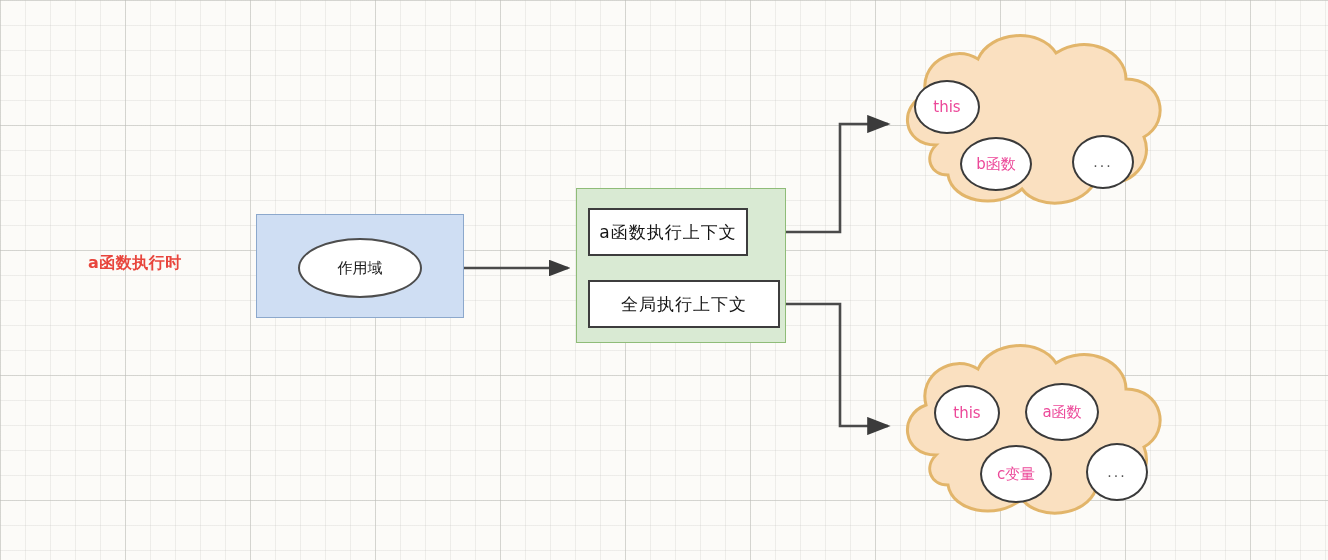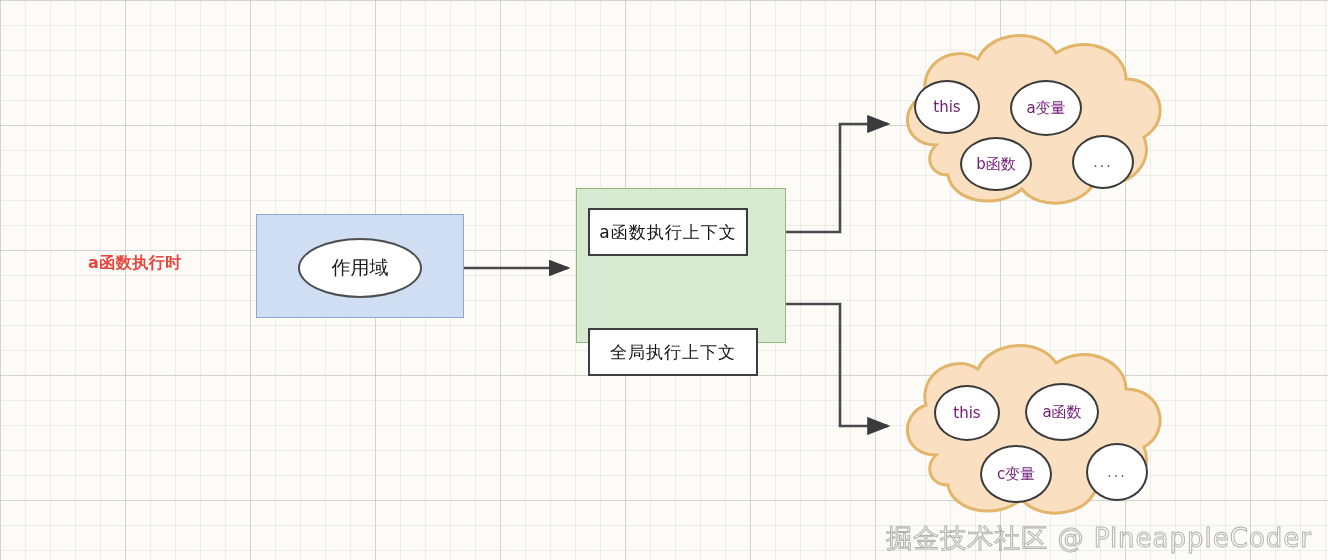--- a/index.html
+++ b/index.html
@@ -68,21 +68,21 @@
     left: 298px;
     top: 238px;
     width: 124px;
     height: 60px;
     background: #ffffff;
     border: 2px solid #4d4d4d;
     border-radius: 50%;
     display: flex;
     align-items: center;
     justify-content: center;
-    font-size: 19px;
+    font-size: 15px;
     color: #1a1a1a;
     box-sizing: border-box;
   }
 
   
   .green-box {
     position: absolute;
     left: 576px;
     top: 188px;
     width: 210px;
@@ -105,40 +105,39 @@
   }
   .ctx-item.top {
     left: 588px;
     top: 208px;
     width: 160px;
     height: 48px;
   }
   .ctx-item.bottom {
     left: 588px;
     top: 280px;
-    width: 170px;
+    width: 192px;
     height: 48px;
-    margin-top: 48px;
   }
 
   
   .cloud-wrap { position: absolute; }
   .cloud-wrap.upper { left: 890px; top: 25px; width: 290px; height: 195px; }
   .cloud-wrap.lower { left: 890px; top: 335px; width: 290px; height: 195px; }
 
   .bubble {
     position: absolute;
     background: #ffffff;
     border: 2.5px solid #3a3a3a;
     border-radius: 50%;
     display: flex;
     align-items: center;
     justify-content: center;
     font-size: 15px;
-    color: #701a75;
+    color: #ec4899;
     box-sizing: border-box;
     white-space: nowrap;
   }
   .bubble.dots { font-size: 14px; letter-spacing: 2px; color: #555; }
 
   
   .u-b1 { left: 24px;  top: 55px;  width: 66px; height: 54px; }
   .u-b2 { left: 120px; top: 55px;  width: 72px; height: 56px; }
   .u-b3 { left: 70px;  top: 112px; width: 72px; height: 54px; }
   .u-b4 { left: 182px; top: 110px; width: 62px; height: 54px; }
@@ -197,21 +196,20 @@
                C 28 40, 62 18, 88 34
                C 100 6, 150 2, 166 28
                C 196 8, 236 26, 236 54
                C 272 54, 282 96, 254 112
                C 266 142, 232 168, 206 154
                C 196 182, 148 186, 132 164
                C 106 186, 62 176, 58 150
                C 40 150, 34 132, 46 120 Z" fill="#fae0c0" stroke="#e2b56a" stroke-width="3"></path>
     </svg>
     <div class="bubble u-b1">this</div>
-    <div class="bubble u-b2">a变量</div>
     <div class="bubble u-b3">b函数</div>
     <div class="bubble u-b4 dots">...</div>
   </div>
 
   <div class="cloud-wrap lower">
     <svg class="svg-layer" style="width:290px;height:195px" viewBox="0 0 290 195">
       <path d="M 46 120
                C 12 120, 8 80, 36 70
                C 28 40, 62 18, 88 34
                C 100 6, 150 2, 166 28
@@ -221,15 +219,14 @@
                C 196 182, 148 186, 132 164
                C 106 186, 62 176, 58 150
                C 40 150, 34 132, 46 120 Z" fill="#fae0c0" stroke="#e2b56a" stroke-width="3"></path>
     </svg>
     <div class="bubble l-b1">this</div>
     <div class="bubble l-b3">c变量</div>
     <div class="bubble l-b2">a函数</div>
     <div class="bubble l-b4 dots">...</div>
   </div>
 
-  <div class="watermark">掘金技术社区 @ PineappleCoder</div>
 
 </div>
 
 </body></html>

